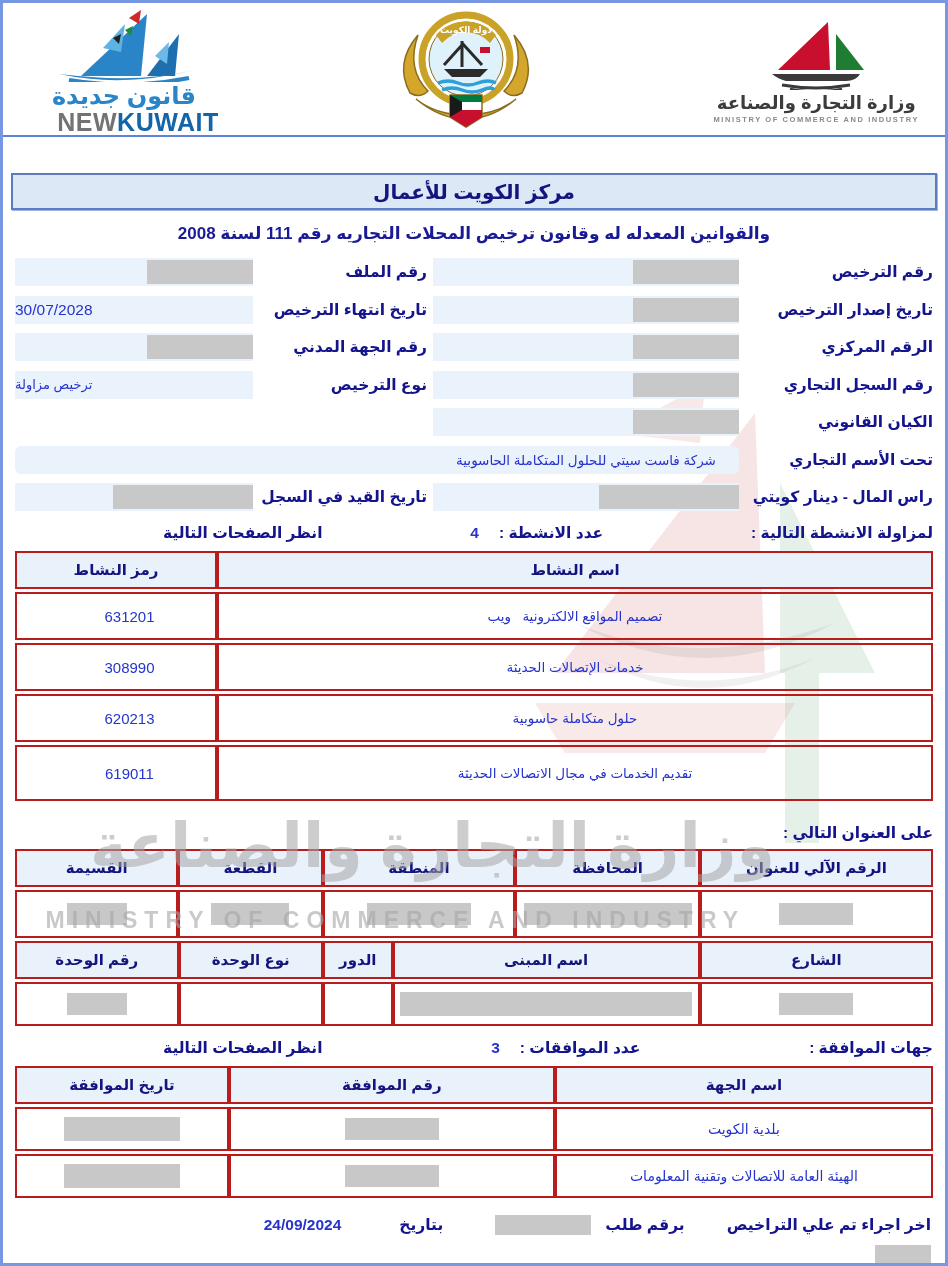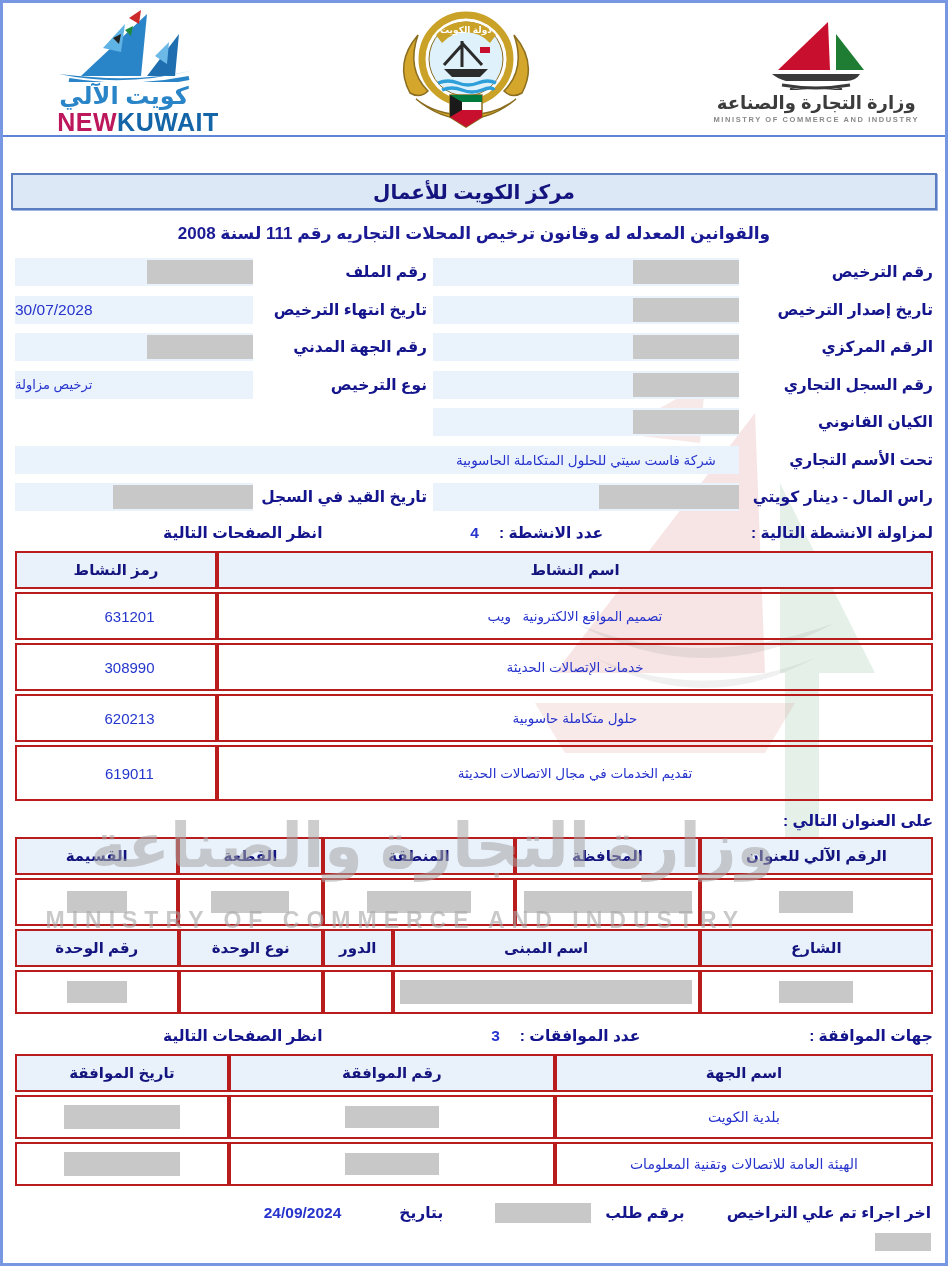--- a/index.html
+++ b/index.html
@@ -6,21 +6,21 @@
   body { font-family:"Liberation Sans","DejaVu Sans",sans-serif; }
   .page { width:948px; height:1266px; box-sizing:border-box; border:3px solid #7897e2;
           background:#fff; display:flex; flex-direction:column; overflow:hidden; position:relative; }
 
   
   .header { height:136px; display:flex; align-items:center; justify-content:space-between;
             padding:4px 26px 0 26px; box-sizing:border-box; background:#fff; }
   .logo-col { display:flex; flex-direction:column; align-items:center; line-height:1; }
   .nk-arabic { color:#2a85c8; font-weight:bold; font-size:24px; margin-top:2px; }
   .nk-en { font-size:25px; font-weight:bold; letter-spacing:.5px; margin-top:2px;}
-  .nk-en .new { color:#be185d;margin-left:28px; } .nk-en .kw { color:#1464a8; }
+  .nk-en .new { color:#737373;margin-left:28px; } .nk-en .kw { color:#1464a8; }
   .min-arabic { color:#3c3c3c; font-weight:bold; font-size:18px; margin-top:4px; }
   .min-en { color:#8a8a8a; font-size:7.5px; letter-spacing:1.6px; margin-top:4px; font-weight:bold;}
 
   
   .band { height:15px; background:linear-gradient(#7d9ce8 0 30%,#b9cbf4 30% 62%,#7d9ce8 62% 100%);
           border-top:1px solid #5f83d6; border-bottom:1px solid #5f83d6; }
 
   
   .title-wrap { padding:4px 8px 3px;margin-top:32px; }
   .title-box { border:2px solid #5c7cc0; background:#dde8f6; height:33px; display:flex;
@@ -34,38 +34,38 @@
            line-height:1.75; margin:6px 0 4px; }
 
   .frow { display:grid; grid-template-columns:188px 306px 168px auto; column-gap:6px;
           align-items:center; height:28px; margin:9.5px 0; }
   .flabel { color:#14148c; font-weight:bold; font-size:15.5px; white-space:nowrap; }
   .ffield { background:#eaf2fc; height:28px; display:flex; align-items:center; position:relative; }
   .redact { background:#c8c8c8; height:24px; width:106px; flex:0 0 auto; }
   .redact.w { width:140px; }
   .fvalue { width:100%; text-align:left; color:#2633cc; font-size:15.5px; }
   .fvalue.small { font-size:13px; }
-  .span-wide { grid-column:2 / 5; }
+  .span-wide { grid-column:2 / 5;border-radius:6px; }
   .sub-center { width:306px; text-align:center; color:#2633cc; font-size:13.5px; }
 
   .sec-line { display:flex; align-items:center; color:#14148c; font-weight:bold;
               font-size:15.5px; margin:13px 0 6px; padding-left:148px; justify-content:space-between; }
   .count-group { display:flex; align-items:center; gap:20px; }
   .blue-num { color:#2633cc; }
 
   table.doc { width:100%; border-collapse:separate; border-spacing:0 3px; }
   table.doc th, table.doc td { border:2px solid #b91c1c; text-align:center; vertical-align:middle; }
   table.doc th { background:#e9f1fb; color:#14147e; font-weight:bold; font-size:15px; height:32px; }
   td.act-name { color:#2633cc; font-size:13.5px; height:42px; background:transparent; }
   td.act-code { color:#2436cc; font-size:15px; background:transparent;padding-left:28px; }
   td.val-cell { height:42px; background:transparent; }
   td.appr-name { color:#2633cc; font-size:14px; height:38px; }
   .cell-redact { display:inline-block; background:#c8c8c8; height:22px; vertical-align:middle; }
 
-  .addr-title { color:#14148c; font-weight:bold; font-size:15.5px; margin:8px 0 4px; }
+  .addr-title { color:#14148c; font-weight:bold; font-size:15.5px; margin:20px 0 4px; }
 
   .last-line { display:flex; align-items:center; color:#14148c; font-weight:bold;
                font-size:15.5px; margin:14px 2px 0; }
   .last-line .redact { height:20px; width:96px; }
   .mini-redact { width:56px; height:18px; background:#c8c8c8; margin:10px 2px 0 0; }
 
   .bottom { display:flex; align-items:flex-start; margin-top:2px; }
   .notes { flex:1; color:#14148c; font-weight:bold; font-size:16.5px; line-height:2.15;
            text-align:right; padding:14px 4px 0 30px; }
   .qr { width:112px; height:112px; margin:10px 10px 0 6px; position:relative; flex:0 0 auto;
@@ -98,21 +98,21 @@
         <polygon points="52,68 118,6 112,68" fill="#2a85c8"></polygon>
         <polygon points="74,40 96,16 92,44" fill="#5fb3e4"></polygon>
         <polygon points="100,10 112,2 110,16" fill="#cc2a2a"></polygon>
         <polygon points="96,22 104,18 102,28" fill="#1f8a3e"></polygon>
         <polygon points="84,30 92,26 90,36" fill="#222222"></polygon>
         <polygon points="118,68 150,26 146,68" fill="#1f6fb0"></polygon>
         <polygon points="126,48 140,34 138,56" fill="#6cb9e8"></polygon>
         <path d="M30 66 Q 95 80 165 62 Q 110 76 30 66 Z" fill="#2a85c8"></path>
         <path d="M40 72 Q 100 82 160 70" stroke="#2a85c8" stroke-width="4" fill="none"></path>
       </svg>
-      <div class="nk-arabic">كويت الآلي</div>
+      <div class="nk-arabic">قانون جديدة</div>
       <div class="nk-en"><span class="new">NEW</span><span class="kw">KUWAIT</span></div>
     </div>
 
     <div class="logo-col">
       <svg width="148" height="128" viewBox="0 0 148 128">
 
         <path d="M18 86 Q 2 56 26 28 Q 14 62 36 84 Q 28 92 18 86 Z" fill="#d4a72c" stroke="#8a6d1f" stroke-width="1.5"></path>
         <path d="M130 86 Q 146 56 122 28 Q 134 62 112 84 Q 120 92 130 86 Z" fill="#d4a72c" stroke="#8a6d1f" stroke-width="1.5"></path>
         <path d="M24 92 Q 44 108 74 108 Q 104 108 124 92 Q 100 112 74 112 Q 48 112 24 92 Z" fill="#d4a72c" stroke="#8a6d1f" stroke-width="1.5"></path>
 

